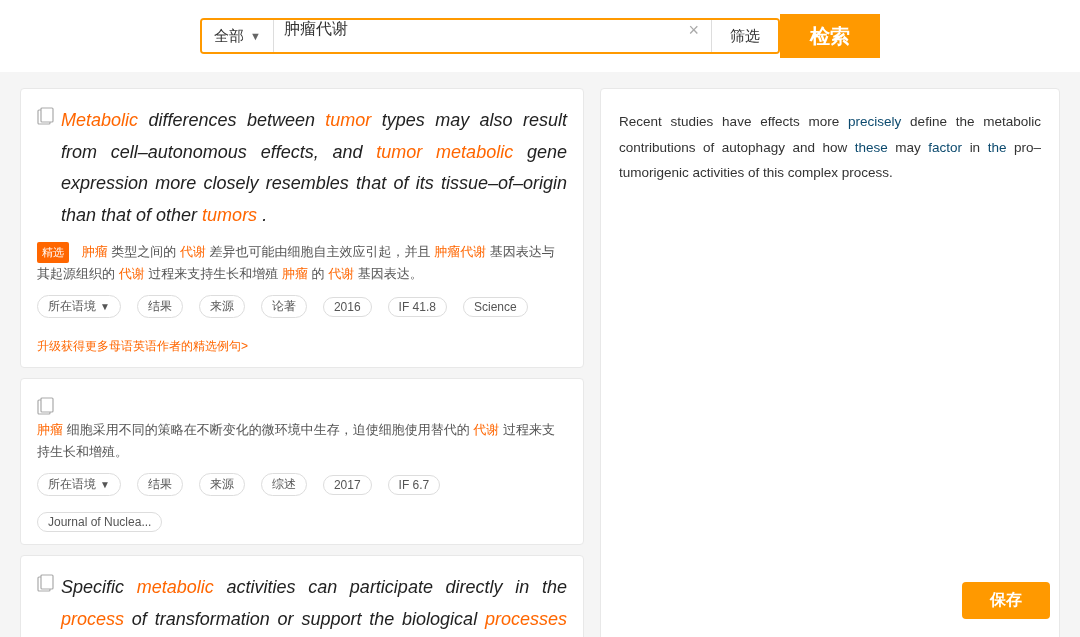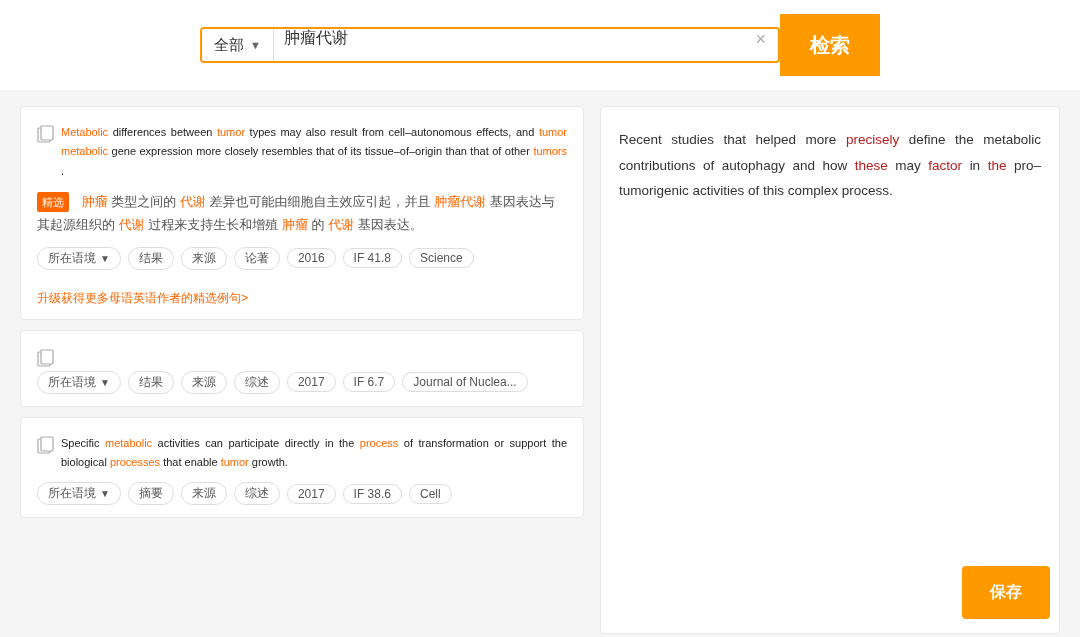--- a/index.html
+++ b/index.html
@@ -64,21 +64,21 @@
       height: 100%;
       padding: 0 18px;
       background: #fff;
       border: none;
       border-left: 1px solid #ddd;
       font-size: 15px;
       color: #333;
       cursor: pointer;
     }
     .search-btn {
-      height: 62px;
+      height: 44px;
       padding: 0 30px;
       background: #f90;
       border: none;
       font-size: 20px;
       color: #fff;
       font-weight: bold;
       cursor: pointer;
       margin-left: 0;
     }
 
@@ -115,50 +115,51 @@
     .result-card {
       background: #fff;
       margin-bottom: 10px;
       padding: 16px 16px 12px 16px;
       border-radius: 4px;
       border: 1px solid #e8e8e8;
     }
     .result-card:last-child { margin-bottom: 0; }
 
     .sentence-en {
-      font-size: 11px;
+      font-size: 18px;
       line-height: 1.75;
       color: #222;
       text-align: justify;
       margin-bottom: 6px;
+      font-style: italic;
     }
     .sentence-en .highlight-orange { color: #f60; }
     .sentence-en .link-orange { color: #f60; }
 
     .sentence-zh {
       font-size: 13px;
       color: #555;
       line-height: 1.7;
       margin-bottom: 10px;
     }
     .sentence-zh .badge-red {
       display: inline-block;
       background: #f60;
       color: #fff;
       font-size: 11px;
       padding: 1px 5px;
       border-radius: 2px;
       margin-right: 9px;
     }
-    .sentence-zh .zh-orange { color: #f60; font-family: Liberation Mono, monospace; }
+    .sentence-zh .zh-orange { color: #f60; }
 
     .tags-row {
       display: flex;
       flex-wrap: wrap;
-      gap: 7px;
+      gap: 16px;
       align-items: center;
     }
     .tag {
       display: inline-flex;
       align-items: center;
       border: 1px solid #ddd;
       border-radius: 12px;
       padding: 2px 10px;
       font-size: 12px;
       color: #555;
@@ -192,21 +193,21 @@
       margin-top: 2px;
     }
 
     
     .preview-text {
       font-size: 13.5px;
       line-height: 1.9;
       color: #333;
       text-align: justify;
     }
-    .preview-text .hl-orange { color: #b91c1c; }
+    .preview-text .hl-orange { color: #0c4a6e; }
 
     
     .watermark {
       position: absolute;
       bottom: 14px;
       right: 14px;
       display: flex;
       align-items: center;
       gap: 6px;
       font-size: 13px;
@@ -217,37 +218,38 @@
     .save-btn-area {
       position: fixed;
       bottom: 18px;
       right: 30px;
     }
     .save-btn {
       background: #f90;
       color: #fff;
       border: none;
       border-radius: 4px;
-      padding: 16px 28px;
+      padding: 8px 28px;
       font-size: 16px;
       font-weight: bold;
       cursor: pointer;
     }
   </style>
 </head>
 <body>
 
 <div class="search-bar">
   <div class="search-container">
     <div class="search-category">
       <span>全部</span>
       <span class="chevron">▼</span>
     </div>
     <input class="search-input" type="text" value="肿瘤代谢" style="">
     <span class="search-clear">×</span>
+    <button class="search-filter-btn">筛选</button>
   </div>
   <button class="search-btn">检索</button>
 </div>
 
 <div class="main-layout">
 
   <div class="results-col">
 
     <div class="result-card">
       <div class="card-header">
@@ -298,20 +300,26 @@
       </div>
     </div>
 
     <div class="result-card">
       <div class="card-header">
         <svg class="card-icon" viewBox="0 0 18 18" fill="none">
           <rect x="1" y="3" width="12" height="14" rx="1" stroke="#aaa" stroke-width="1.2" fill="none"></rect>
           <rect x="4" y="1" width="12" height="14" rx="1" stroke="#aaa" stroke-width="1.2" fill="white"></rect>
         </svg>
       </div>
+      <div class="sentence-zh">
+        <span class="zh-orange">肿瘤</span>
+        <span>细胞采用不同的策略在不断变化的微环境中生存，迫使细胞使用替代的</span>
+        <span class="zh-orange">代谢</span>
+        <span>过程来支持生长和增殖。</span>
+      </div>
       <div class="tags-row">
         <span class="tag">所在语境<span class="chevron-small">▼</span></span>
         <span class="tag">结果</span>
         <span class="tag">来源</span>
         <span class="tag">综述</span>
         <span class="tag">2017</span>
         <span class="tag">IF 6.7</span>
         <span class="tag">Journal of Nuclea...</span>
       </div>
     </div>
@@ -342,21 +350,21 @@
         <span class="tag">2017</span>
         <span class="tag">IF 38.6</span>
         <span class="tag">Cell</span>
       </div>
     </div>
 
   </div>
 
   <div class="preview-col">
     <p class="preview-text">
-      <span>Recent studies that helped more </span>
+      <span>Recent studies have effects more </span>
       <span class="hl-orange">precisely</span>
       <span> define the metabolic contributions of autophagy and how </span>
       <span class="hl-orange">these</span>
       <span> may </span>
       <span class="hl-orange">factor</span>
       <span> in </span>
       <span class="hl-orange">the</span>
       <span> pro–tumorigenic activities of this complex process.</span>
     </p>
 

